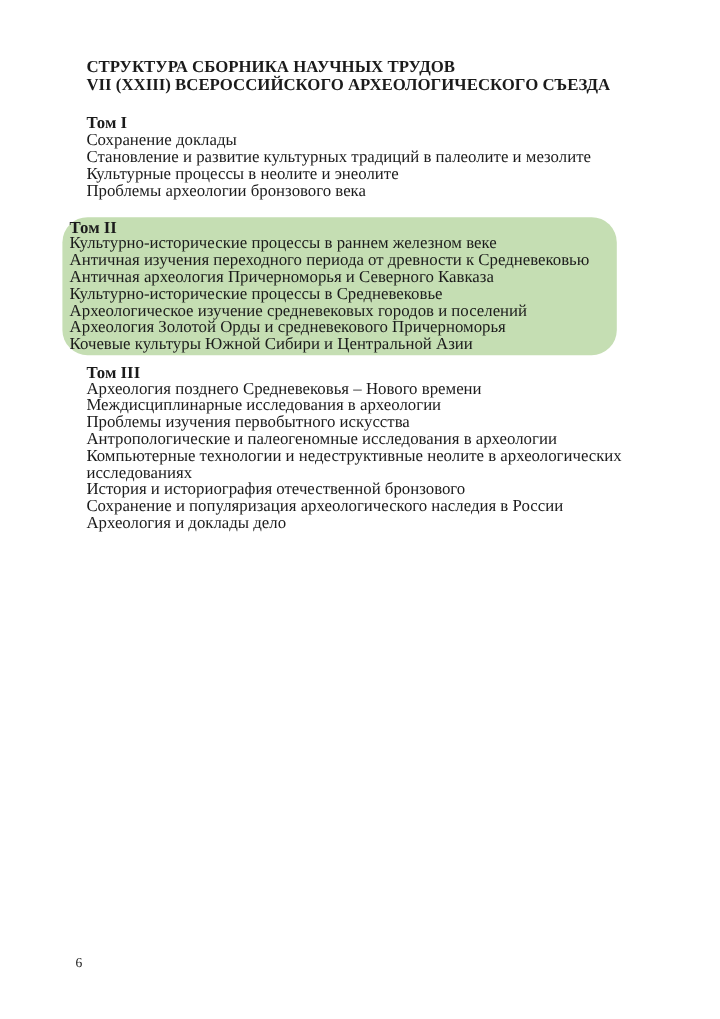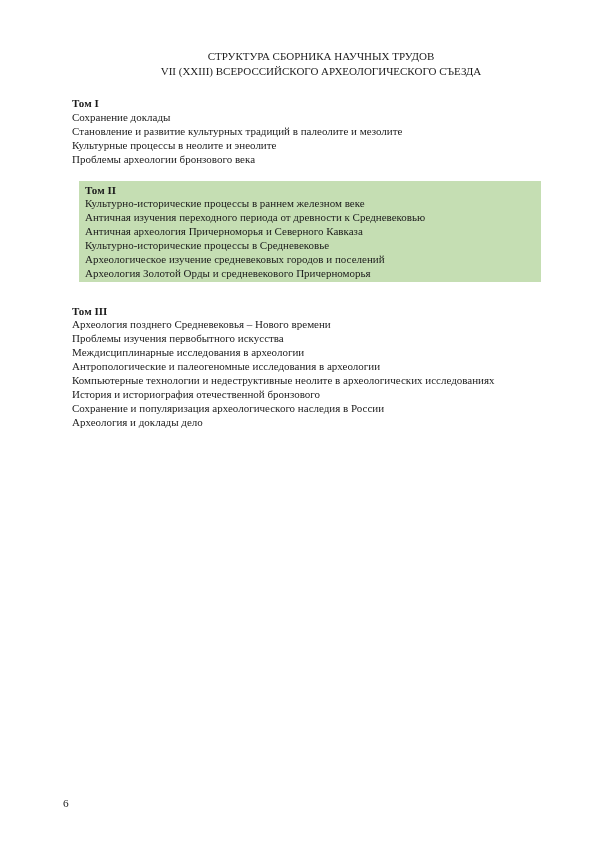--- a/index.html
+++ b/index.html
@@ -11,40 +11,41 @@
     overflow: hidden;
     font-family: "Liberation Serif", "DejaVu Serif", serif;
     color: var(--text-color, #1b1b1b);
     background: var(--bg-color, #ffffff);
   }
   .doc-title {
     position: absolute;
     top: 49px;
     left: 72px;
     width: 498px;
-    text-align: center;
-    font-weight: normal;
-    font-size: 11px;
+    text-align: left;
+    font-weight: bold;
+    font-size: 14px;
     line-height: 15.3px;
   }
   .volume {
     position: absolute;
     left: 72px;
     width: 470px;
-    font-size: 11px;
+    font-size: 14px;
     line-height: 13.9px;
   }
   .vol-heading { font-weight: bold; }
   #vol-1 { top: 97px; }
   #vol-2 {
     top: 181px;
-    left: 79px;
+    left: 52px;
     width: 456px;
     padding: 2.5px 0 1.5px 6px;
     background: var(--highlight-color, #c5deb3);
+    border-radius: 21px;
   }
   #vol-3 { top: 304.5px; }
   .page-number {
     position: absolute;
     left: 63px;
     top: 797px;
     font-size: 11.3px;
     line-height: 13.9px;
   }
 </style>
@@ -65,27 +66,28 @@
 </section>
 
 <section id="vol-2" class="volume highlighted">
   <div class="vol-heading">Том II</div>
   <div class="vol-item">Культурно-исторические процессы в раннем железном веке</div>
   <div class="vol-item">Античная изучения переходного периода от древности к Средневековью</div>
   <div class="vol-item">Античная археология Причерноморья и Северного Кавказа</div>
   <div class="vol-item">Культурно-исторические процессы в Средневековье</div>
   <div class="vol-item">Археологическое изучение средневековых городов и поселений</div>
   <div class="vol-item">Археология Золотой Орды и средневекового Причерноморья</div>
+  <div class="vol-item">Кочевые культуры Южной Сибири и Центральной Азии</div>
 </section>
 
 <section id="vol-3" class="volume">
   <div class="vol-heading">Том III</div>
   <div class="vol-item">Археология позднего Средневековья – Нового времени</div>
+  <div class="vol-item">Междисциплинарные исследования в археологии</div>
   <div class="vol-item">Проблемы изучения первобытного искусства</div>
-  <div class="vol-item">Междисциплинарные исследования в археологии</div>
   <div class="vol-item">Антропологические и палеогеномные исследования в археологии</div>
   <div class="vol-item">Компьютерные технологии и недеструктивные неолите в археологических исследованиях</div>
   <div class="vol-item">История и историография отечественной бронзового</div>
   <div class="vol-item">Сохранение и популяризация археологического наследия в России</div>
   <div class="vol-item">Археология и доклады дело</div>
 </section>
 
 <footer>
   <div class="page-number">6</div>
 </footer>

